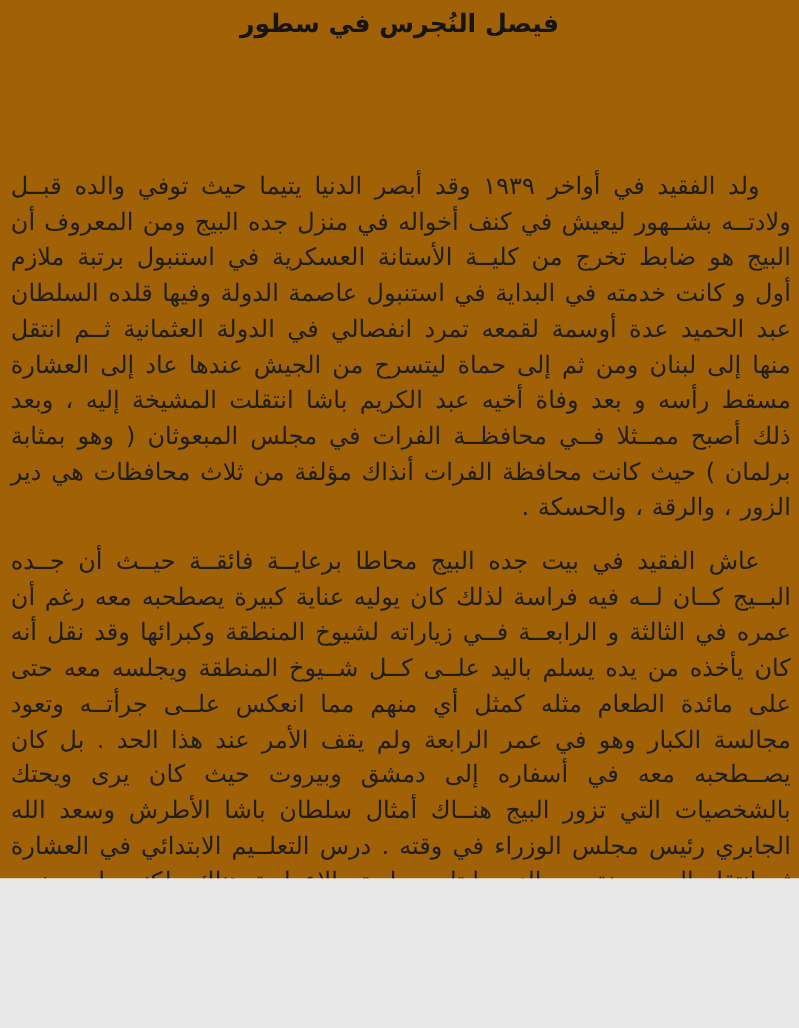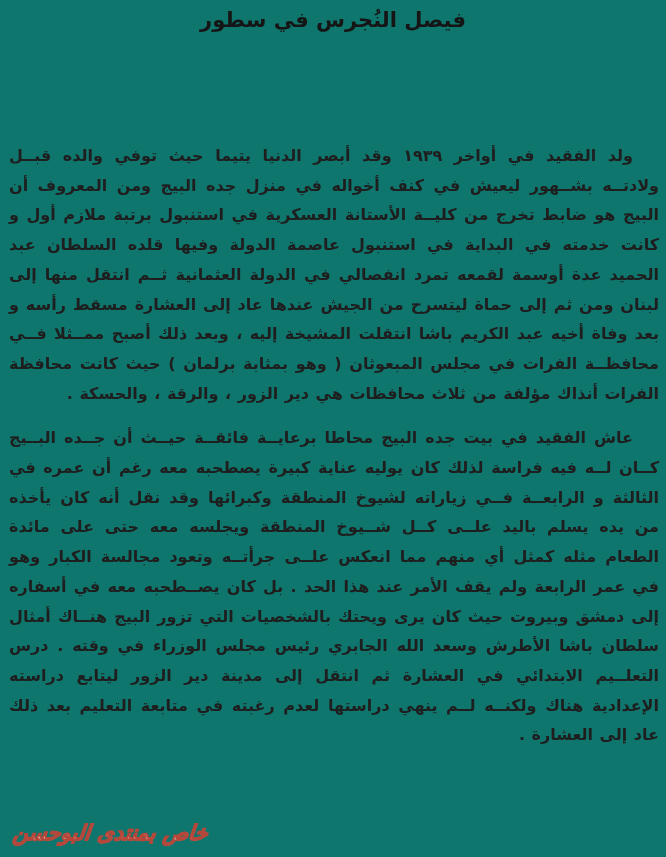--- a/index.html
+++ b/index.html
@@ -3,23 +3,23 @@
 <meta charset="utf-8">
 <style>
   html, body {
     margin: 0;
     padding: 0;
     background: #e8e8e8;
   }
   .page {
     position: relative;
     width: 666px;
-    height: 857px;
+    height: 732px;
     margin: 0 auto;
-    background: #0f766e;
+    background: #a16207;
     overflow: hidden;
     font-family: "DejaVu Sans", sans-serif;
     box-sizing: border-box;
   }
   .title {
     margin: 0;
     padding-top: 8px;
     text-align: center;
     direction: rtl;
     font-size: 21px;
@@ -28,25 +28,24 @@
     letter-spacing: 0.5px;
   }
   .body-text {
     position: absolute;
     top: 141px;
     right: 7px;
     left: 9px;
     direction: rtl;
     unicode-bidi: embed;
     text-align: justify;
-    font-size: 16px;
+    font-size: 20px;
     line-height: 29.7px;
     color: #1e1e1e;
     word-spacing: 1px;
-    font-weight: bold;
   }
   .body-text p {
     margin: 0 0 15px 0;
     text-indent: 26px;
   }
   .body-text p:last-child {
     margin-bottom: 0;
   }
   .watermark {
     position: absolute;

